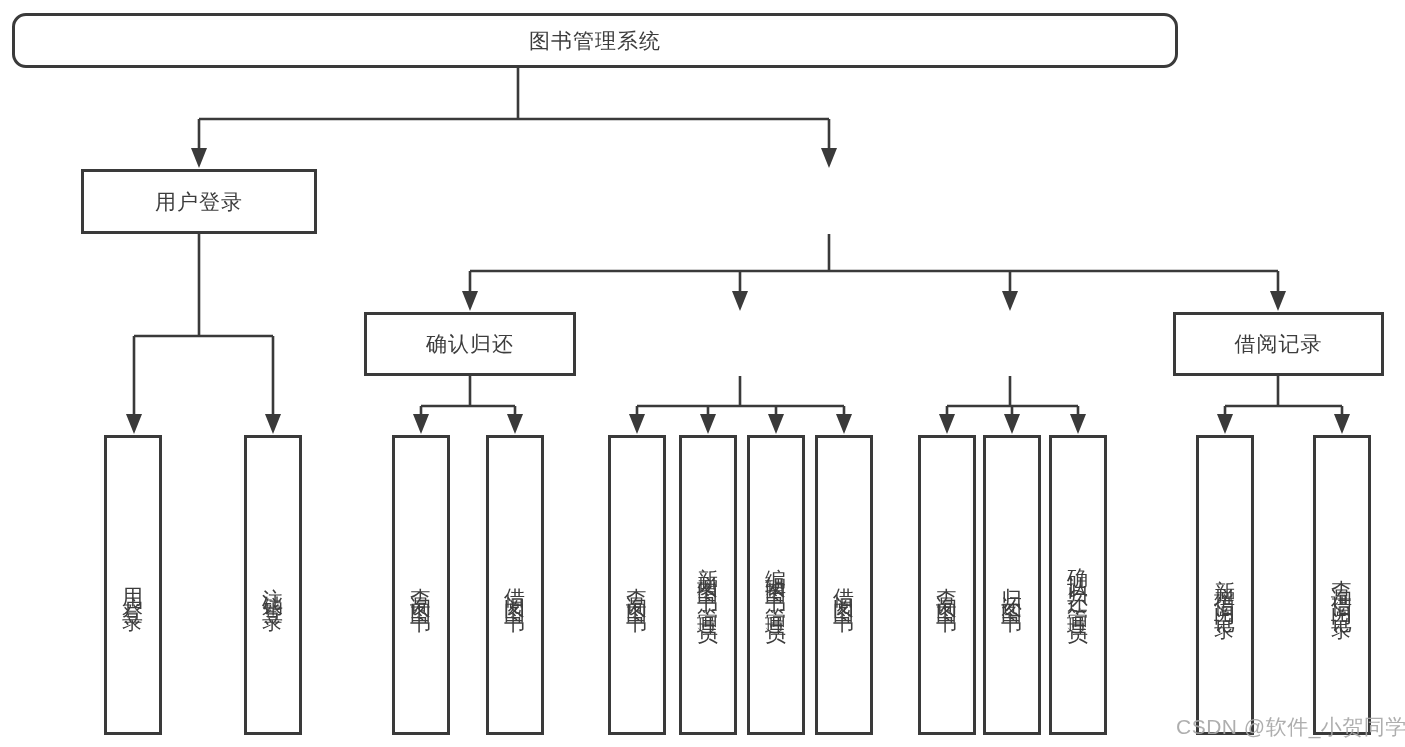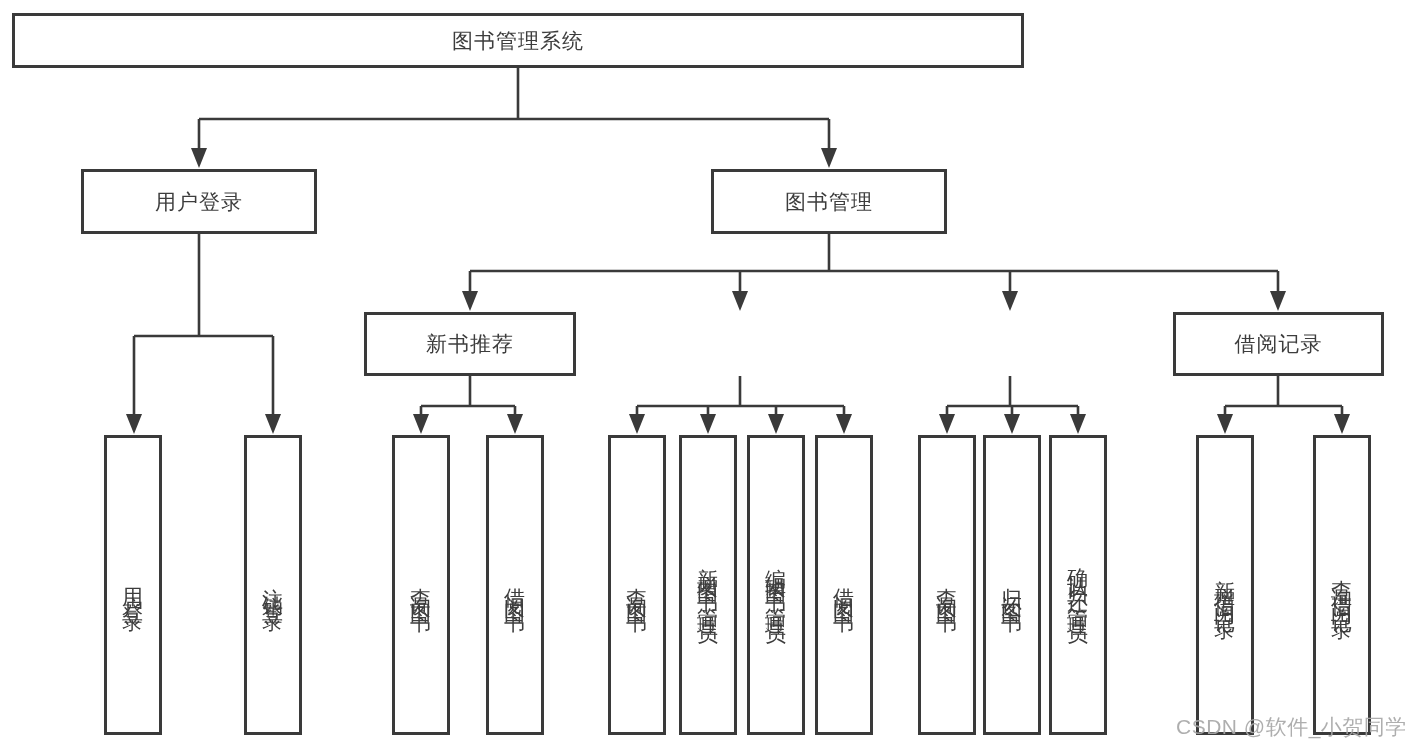--- a/index.html
+++ b/index.html
@@ -15,21 +15,21 @@
     position:absolute;
     box-sizing:border-box;
     border:3px solid #3a3a3a;
     background:#ffffff;
     display:flex;align-items:center;justify-content:center;
     color:#3d3d3d;
     font-size:21px;
     letter-spacing:1px;
     z-index:2;
   }
-  .b-root{left:12px;top:13px;width:1012px;height:55px;}
+  .b-root{left:12px;top:13px;width:1166px;height:55px;border-radius:14px;}
   .b-login{left:81px;top:169px;width:236px;height:65px;}
   .b-mgmt{left:711px;top:169px;width:236px;height:65px;}
   .b-l3-1{left:364px;top:312px;width:212px;height:64px;}
   .b-l3-2{left:635px;top:312px;width:211px;height:64px;}
   .b-l3-3{left:903px;top:312px;width:215px;height:64px;}
   .b-l3-4{left:1173px;top:312px;width:211px;height:64px;}
   .vbox{
     top:435px;width:58px;height:300px;
     writing-mode:vertical-rl;
     text-orientation:mixed;
@@ -81,23 +81,22 @@
       <polygon points="1004,414 1020,414 1012,434"></polygon>
       <polygon points="1070,414 1086,414 1078,434"></polygon>
       <polygon points="1217,414 1233,414 1225,434"></polygon>
       <polygon points="1334,414 1350,414 1342,434"></polygon>
     </g>
   </svg>
 
   <div class="node b-root">图书管理系统</div>
 
   <div class="node b-login">用户登录</div>
-  <div class="node b-mgmt">图书管理</div>
 
-  <div class="node b-l3-1">新书推荐</div>
+  <div class="node b-l3-1">确认归还</div>
   <div class="node b-l3-4">借阅记录</div>
 
   <div class="node vbox v1">用户登录</div>
   <div class="node vbox v2">注销登录</div>
 
   <div class="node vbox v3">查询图书</div>
   <div class="node vbox v4">借阅图书</div>
 
   <div class="node vbox v5">查询图书</div>
   <div class="node vbox v6">新增图书（管理员）</div>

